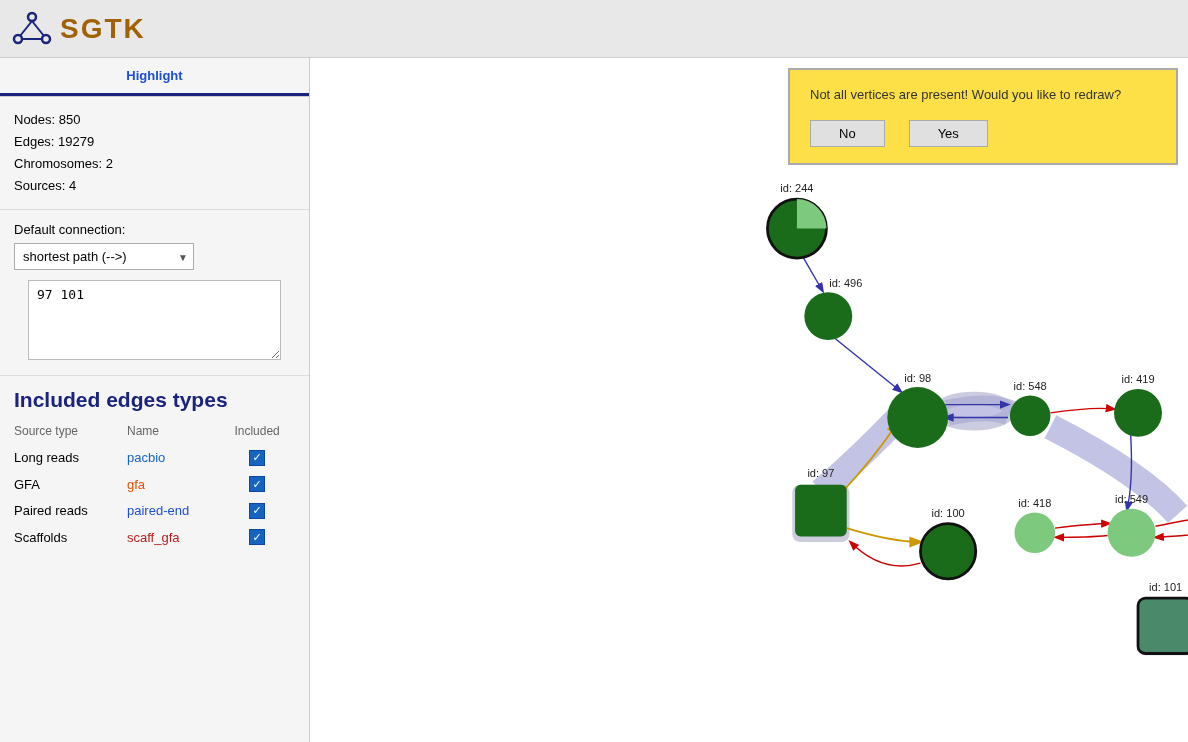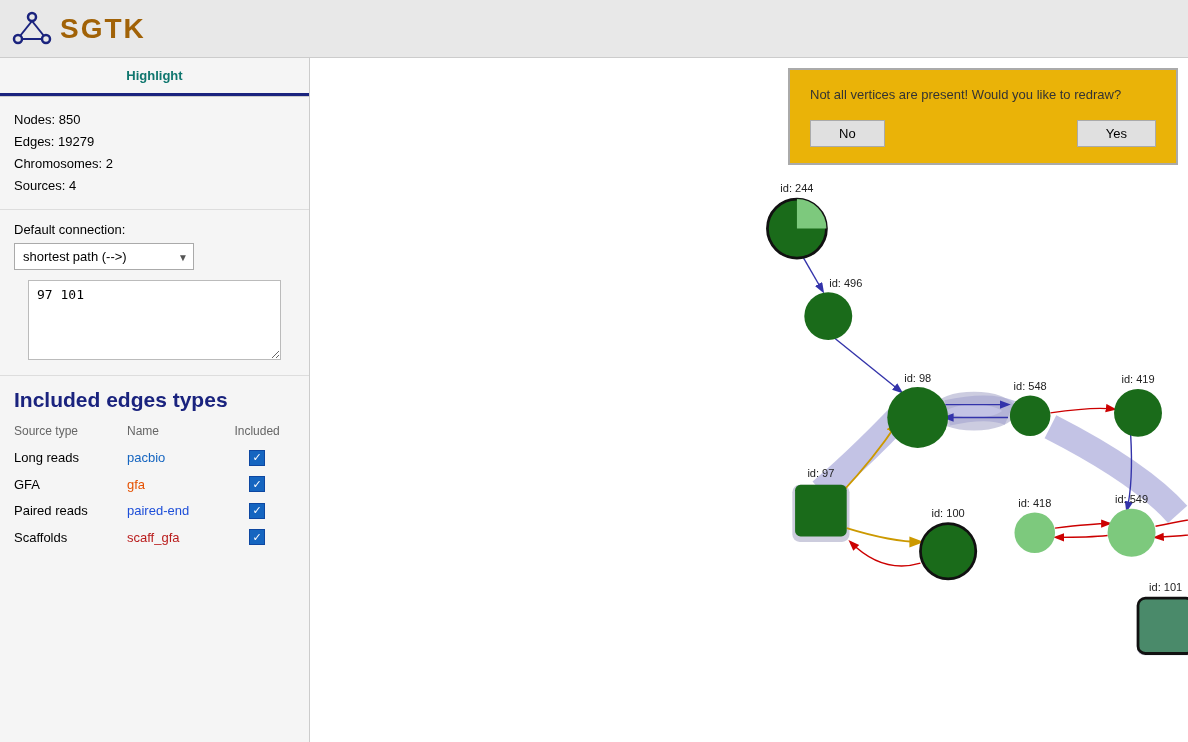--- a/index.html
+++ b/index.html
@@ -39,21 +39,21 @@
       flex: 1;
       text-align: center;
       padding: 10px 5px;
       cursor: pointer;
       font-size: 13px;
       color: #555;
       background: #e0e0e0;
       border-bottom: 3px solid transparent;
     }
     .tab.active {
-      color: #0f766e;
+      color: #1d4ed8;
       font-weight: bold;
       background: #f5f5f5;
       border-bottom: 3px solid #1a237e;
     }
 
     
     .stats-section {
       padding: 12px 14px;
       border-bottom: 1px solid #ddd;
       line-height: 1.7;
@@ -158,36 +158,36 @@
       background: white;
       position: relative;
       overflow: hidden;
     }
 
     
     #redraw-dialog {
       position: absolute;
       top: 10px;
       right: 10px;
-      background: #eab308;
+      background: #fde047;
       border: 2px solid #aaa;
       padding: 16px 20px;
       width: 390px;
       z-index: 100;
     }
     .dialog-text {
       font-size: 13px;
       color: #333;
       margin-bottom: 16px;
       line-height: 1.4;
     }
     .dialog-buttons {
       display: flex;
-      justify-content: space-between;
-      gap: 16px;
+      justify-content: flex-start;
+      gap: 24px;
     }
     .dialog-btn {
       padding: 5px 28px;
       font-size: 13px;
       background: #e0e0e0;
       border: 1px solid #aaa;
       cursor: pointer;
       min-width: 60px;
     }
 

